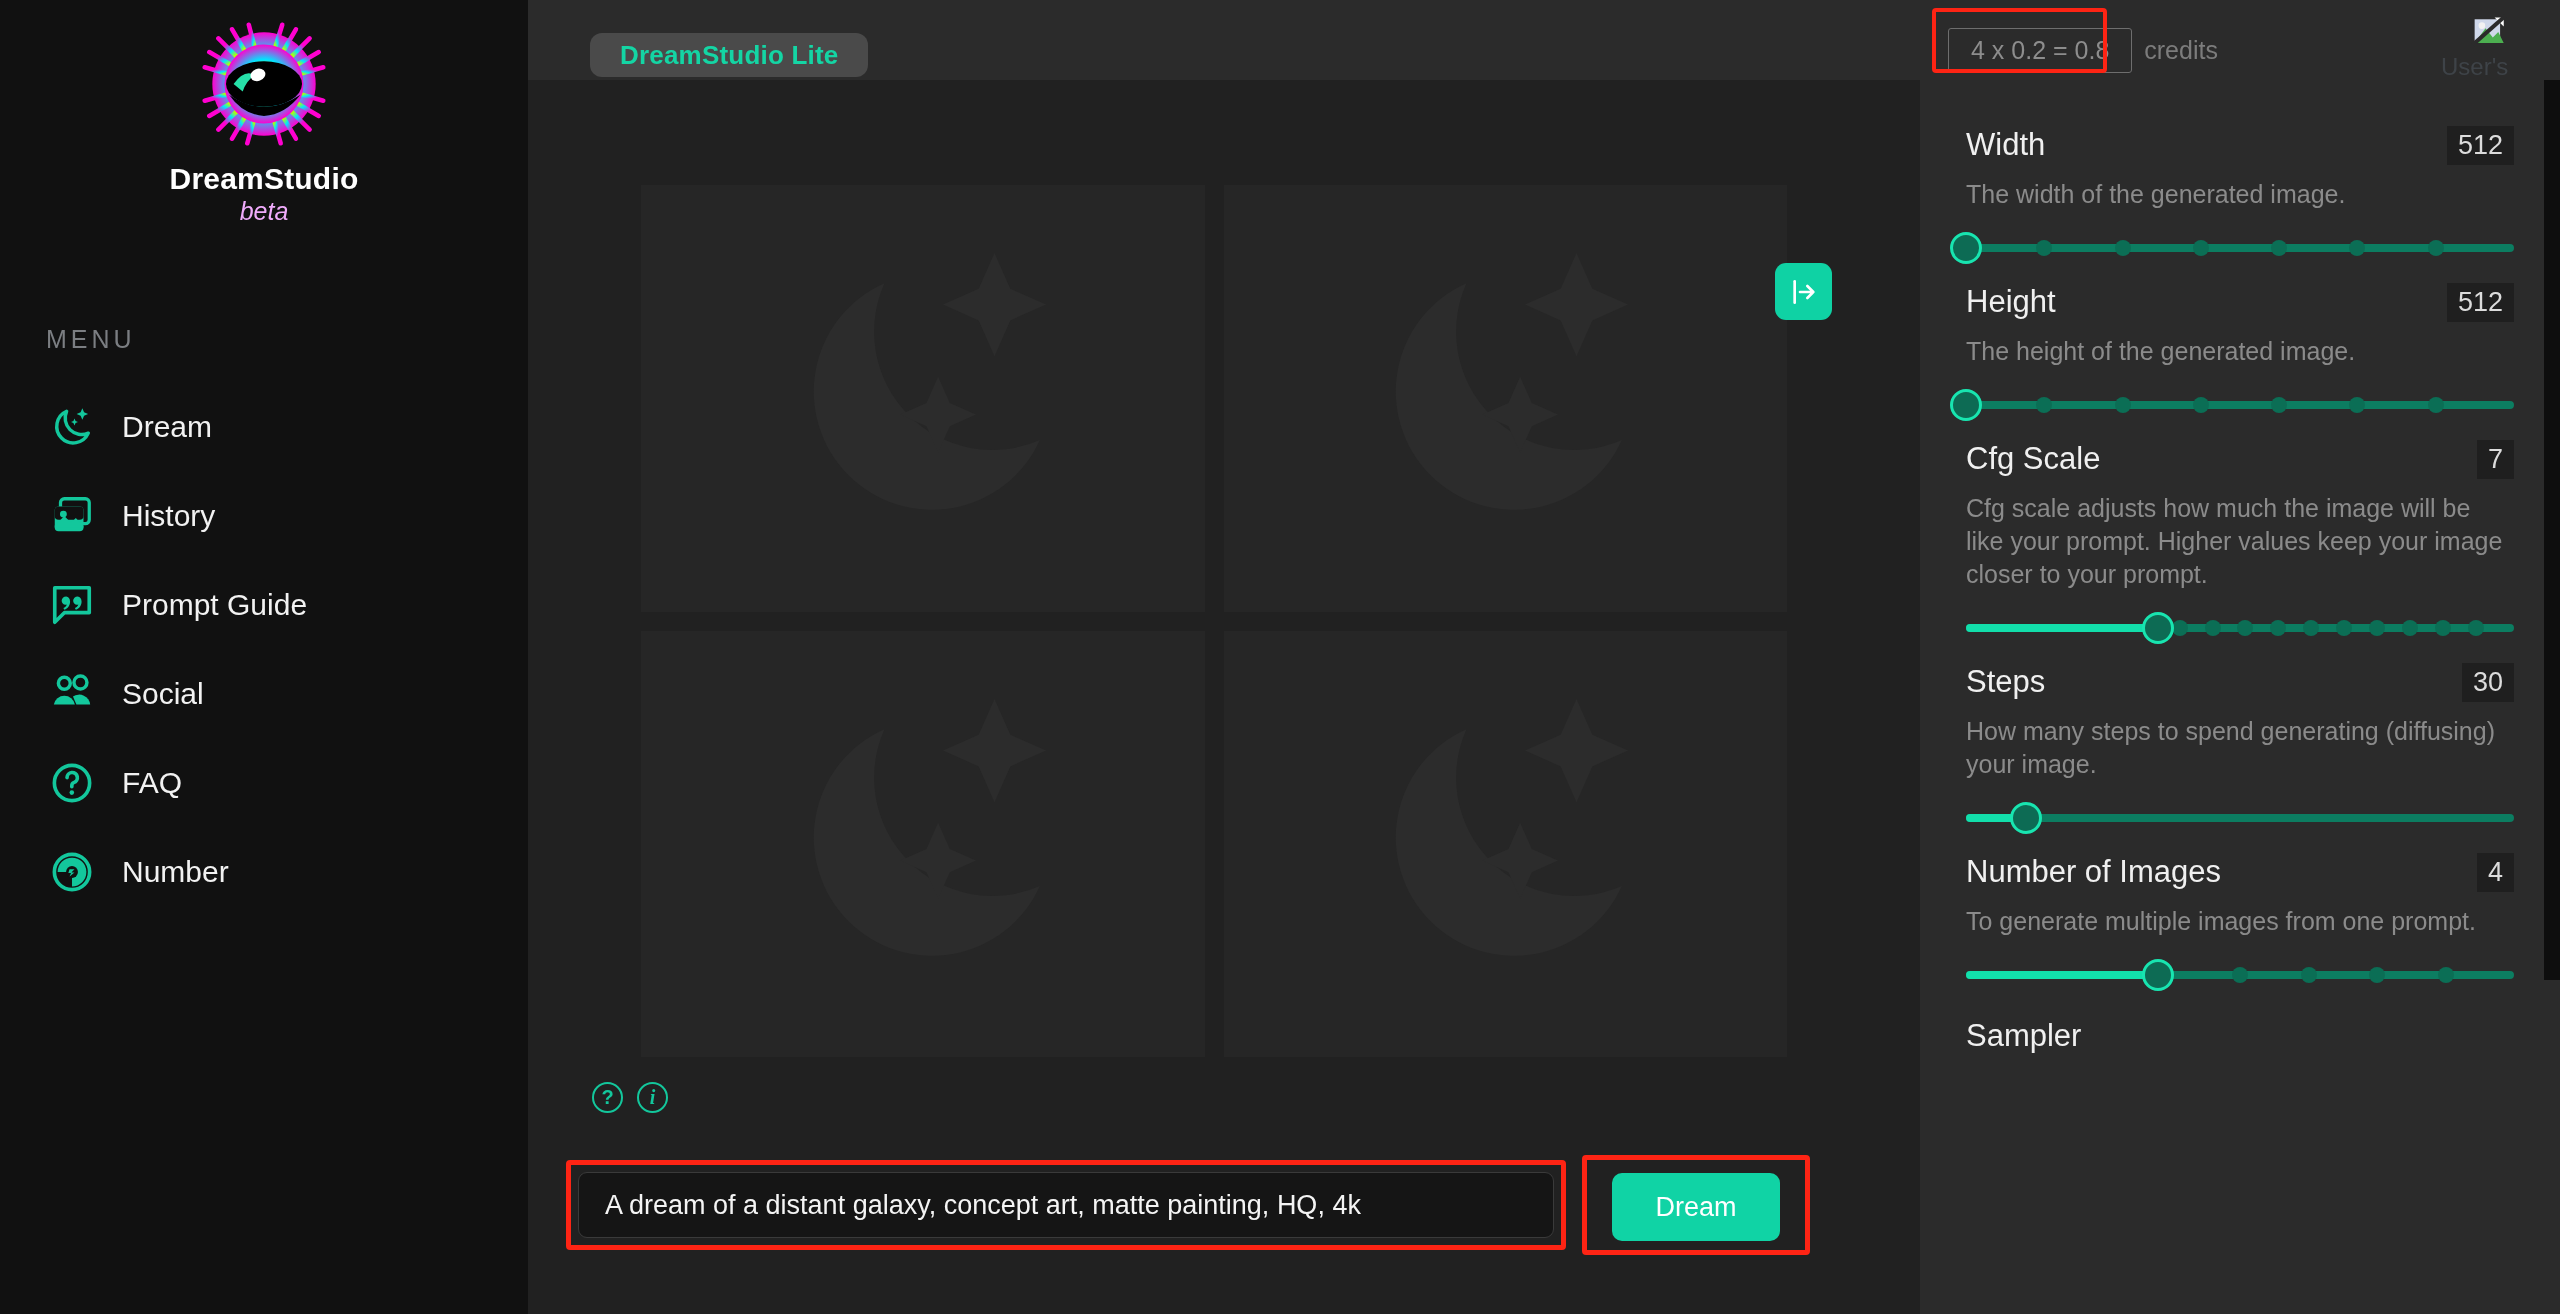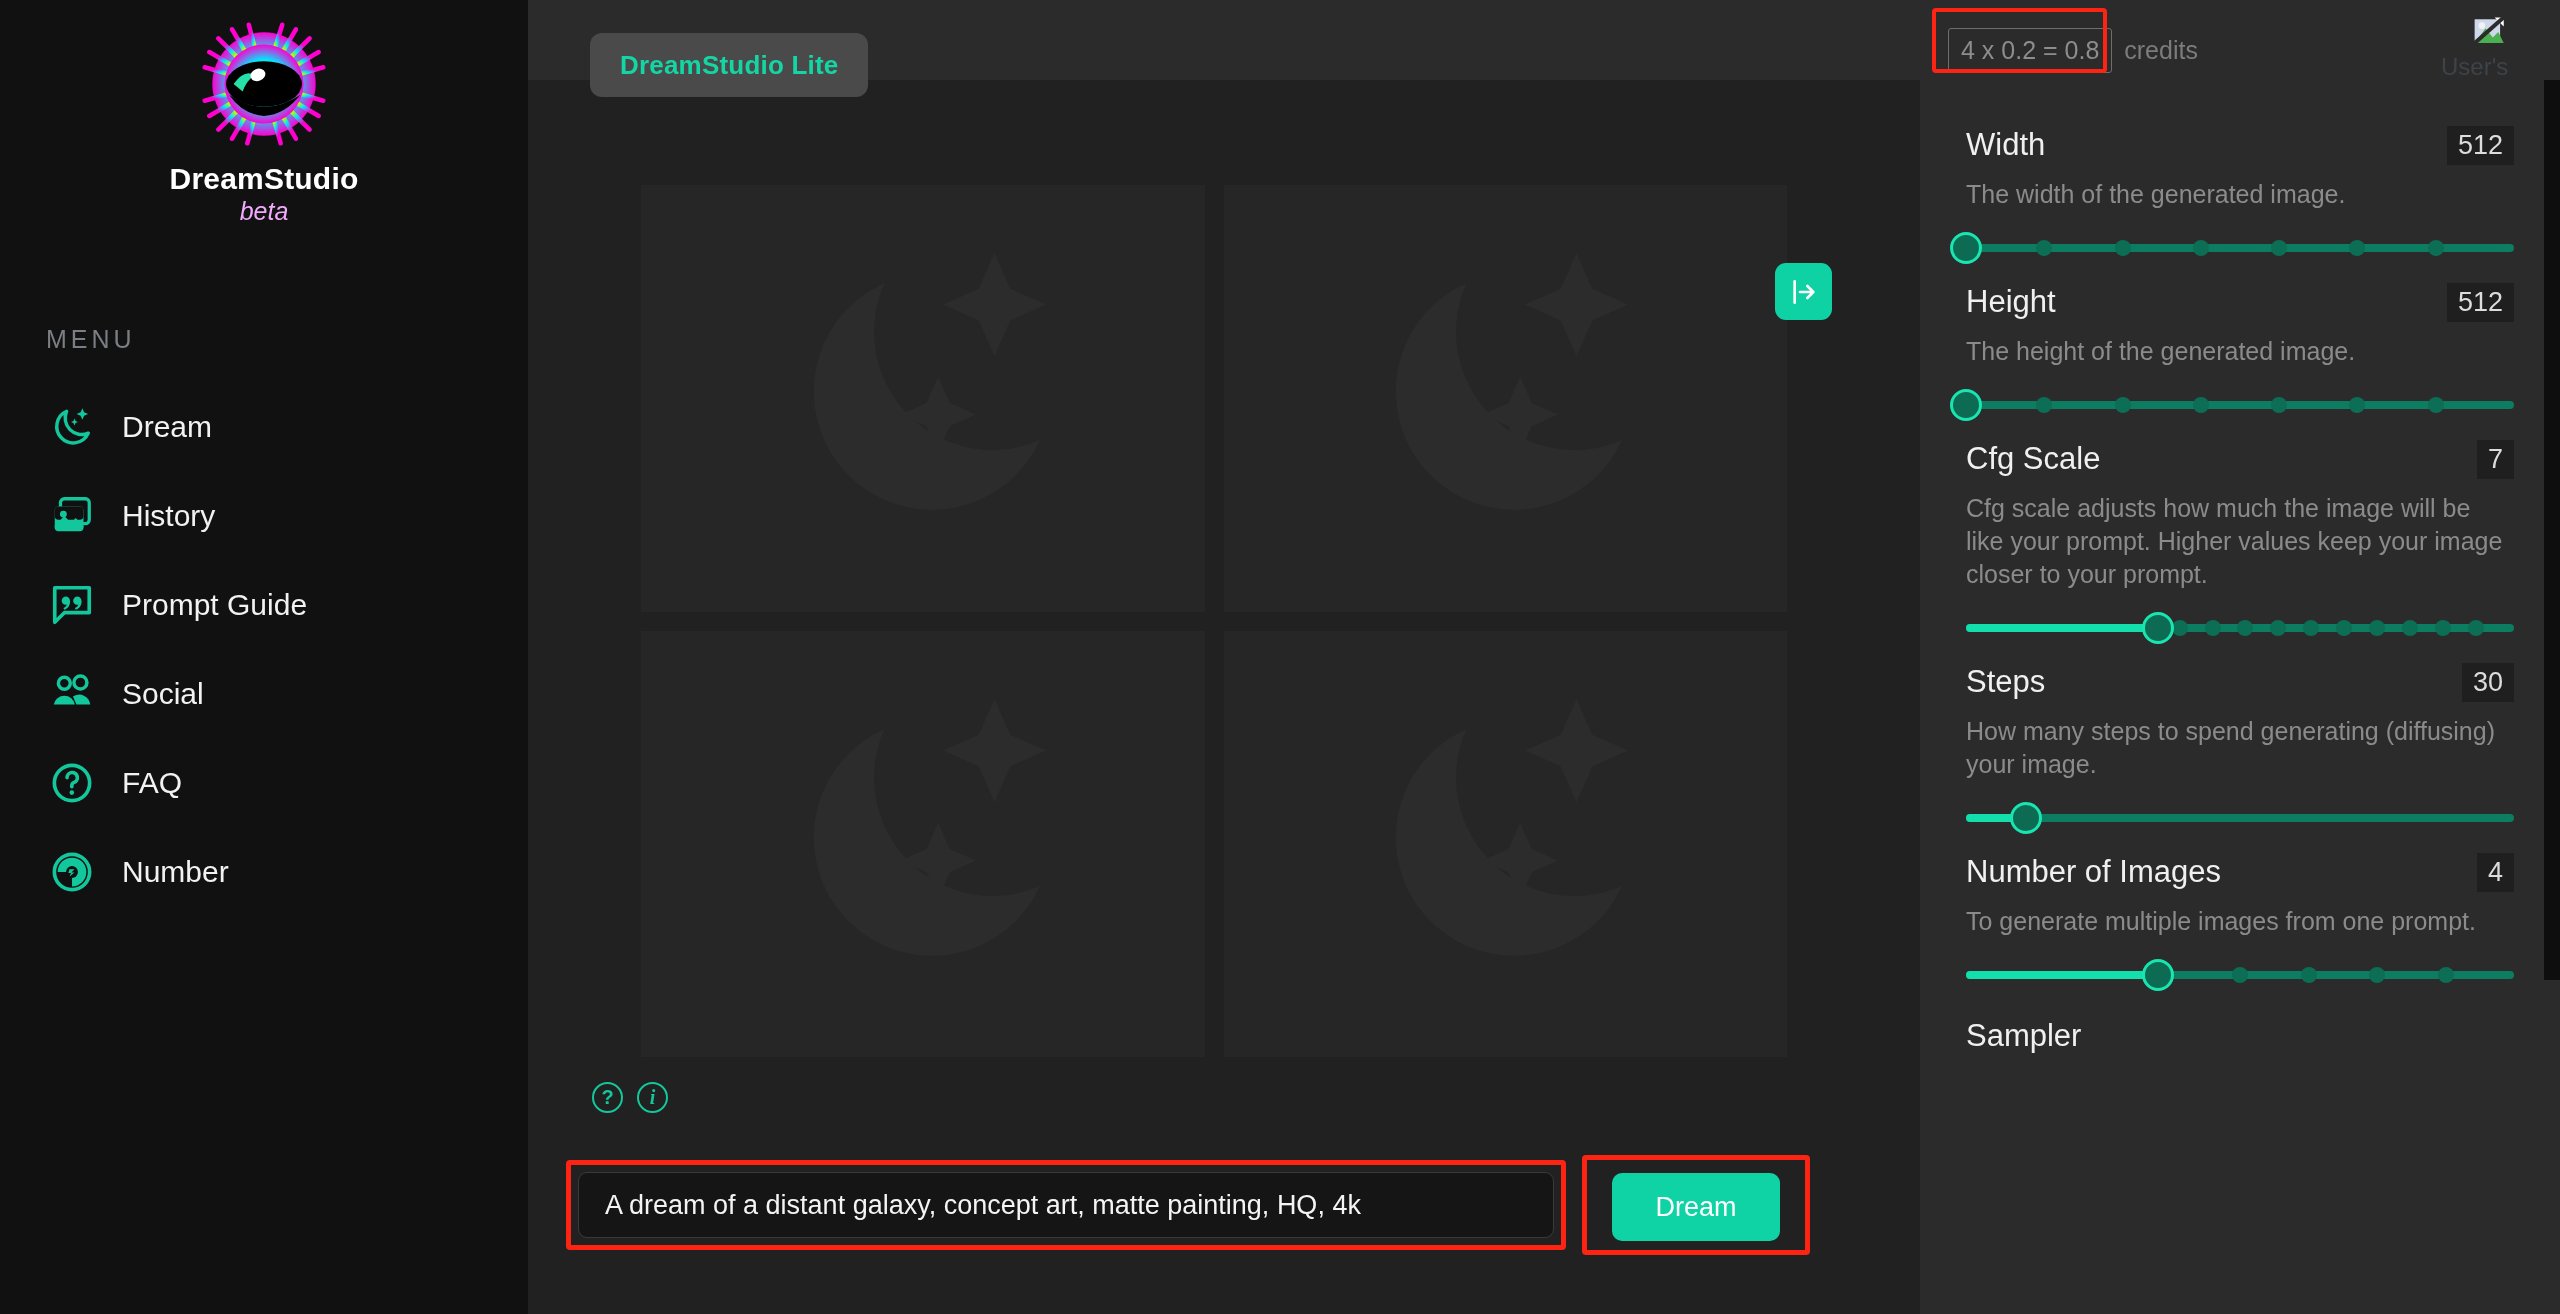--- a/index.html
+++ b/index.html
@@ -16,33 +16,33 @@
     position: absolute; top: 0; left: 0; width: 2560px; height: 80px;
     background: #2b2b2b; z-index: 5;
   }
   .collapse-btn {
     position: absolute; left: 418px; top: 30px;
     width: 56px; height: 42px; cursor: pointer;
     display: flex; align-items: center; justify-content: center;
   }
   .lite-pill {
     position: absolute; left: 590px; top: 33px;
-    height: 64px; padding: 0 30px;
+    height: 44px; padding: 0 30px;
     background: #4a4a4a; border-radius: 12px;
     display: flex; align-items: center; justify-content: center;
     color: #14d5a4; font-size: 26px; font-weight: bold;
     letter-spacing: .2px; cursor: pointer; white-space: nowrap;
   }
   .credits-wrap {
     position: absolute; left: 1948px; top: 28px;
     display: flex; align-items: center; gap: 12px;
   }
   .credits-box {
     border: 1px solid #6e6e6e; border-radius: 3px;
-    padding: 7px 12px; color: #8d8d8d; font-size: 25px;
+    padding: 7px 22px; color: #8d8d8d; font-size: 25px;
     background: #2b2b2b; white-space: nowrap;
   }
   .credits-label { color: #7c7c7c; font-size: 25px; }
   .redbox-credits {
     position: absolute; left: 1932px; top: 8px;
     width: 175px; height: 65px;
     border: 4px solid #fe2414; border-radius: 4px;
     pointer-events: none; z-index: 9;
   }
   .user-area {

